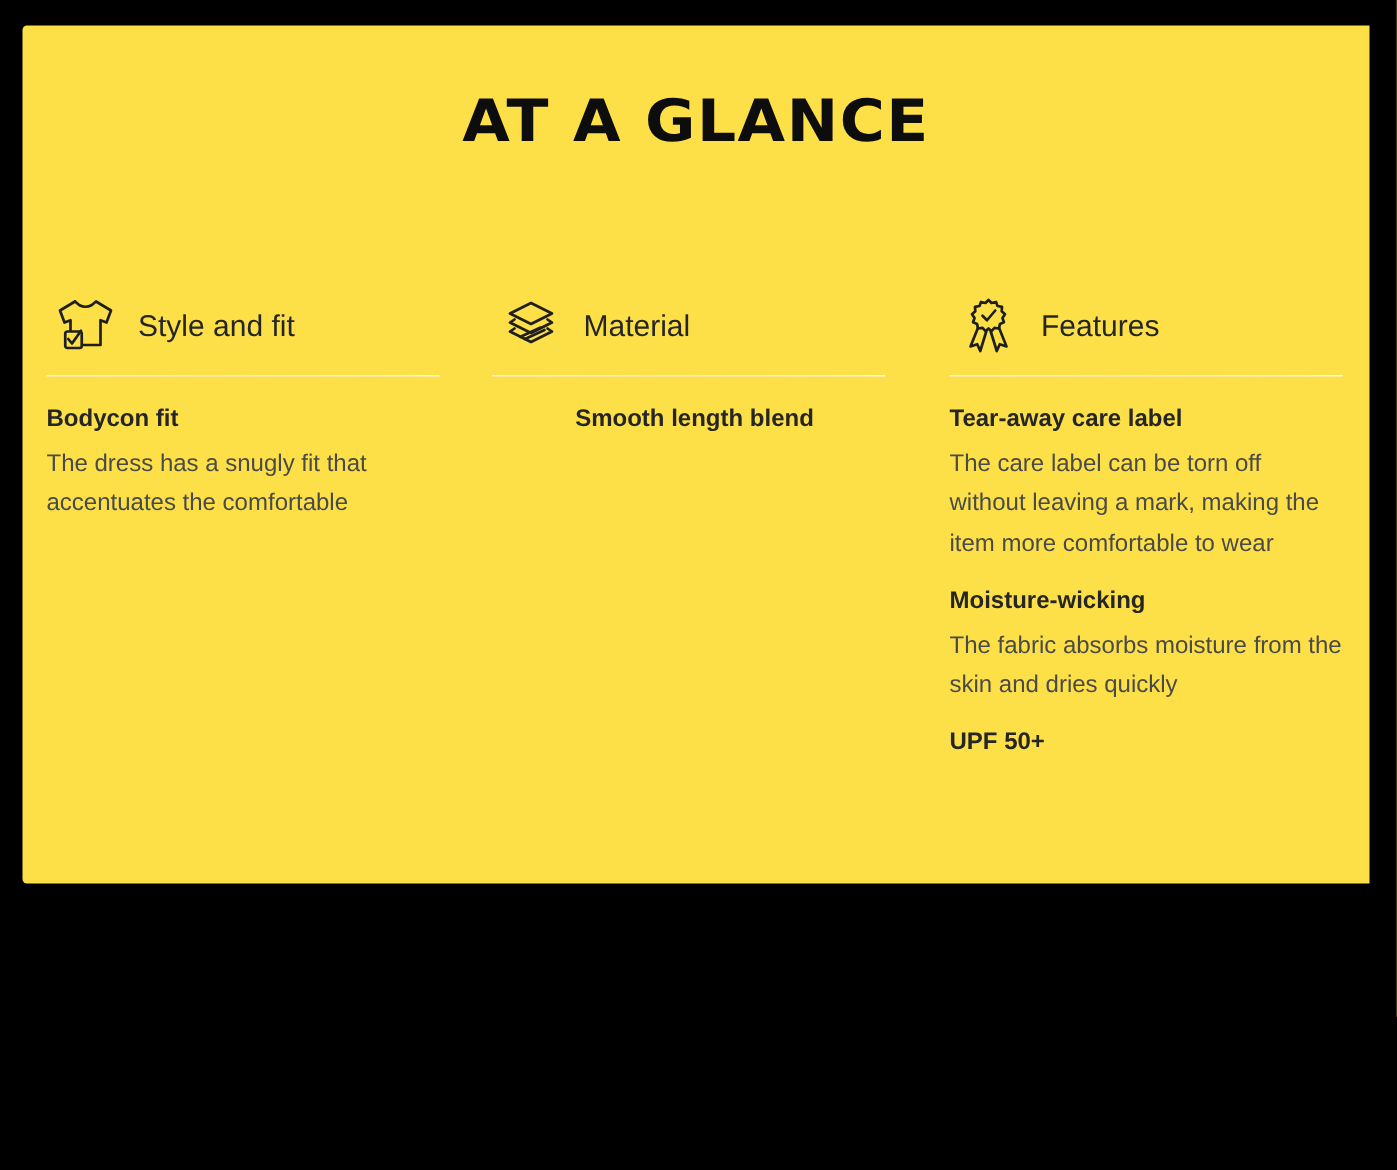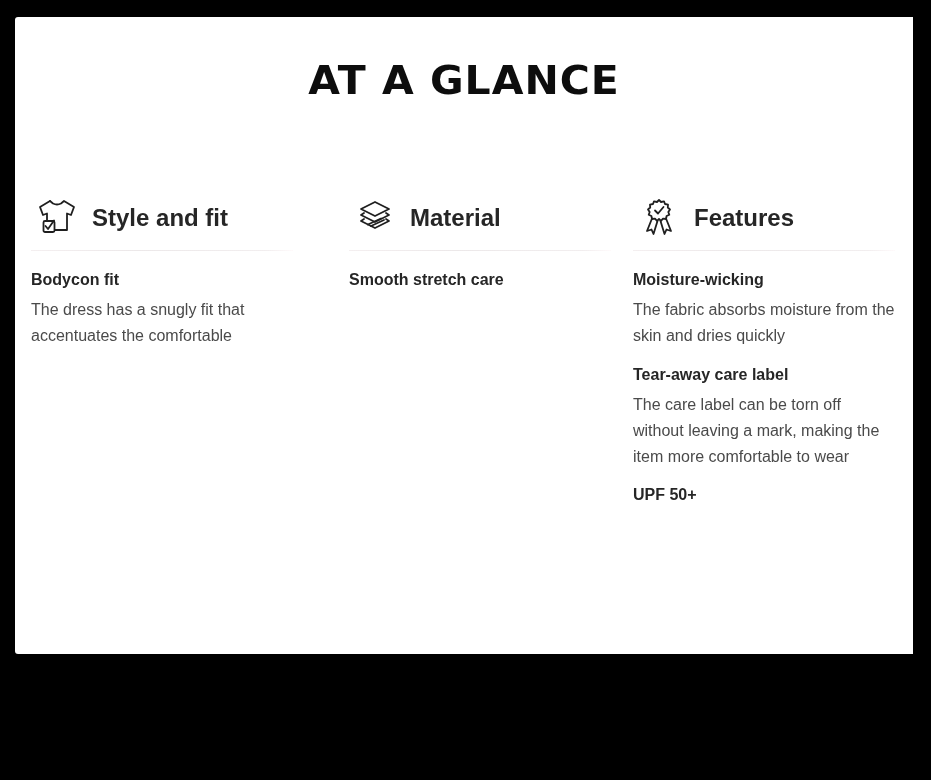--- a/index.html
+++ b/index.html
@@ -12,22 +12,22 @@
       height: 780px;
       position: relative;
       overflow: hidden;
       font-family: "Liberation Sans", sans-serif;
     }
     .panel {
       position: absolute;
       left: 15px;
       top: 17px;
       width: 898px;
-      height: 637px;
-      background: #ffffff;
+      height: 572px;
+      background: #fde047;
       border-radius: 3px 0 0 3px;
       box-sizing: border-box;
     }
     .title {
       position: absolute;
       left: 0;
       top: 44px;
       width: 898px;
       text-align: center;
       font-family: "DejaVu Sans", sans-serif;
@@ -38,39 +38,39 @@
       line-height: 1;
       text-transform: uppercase;
       transform: scaleY(0.95);
     }
     .col {
       position: absolute;
       top: 178px;
       width: 270px;
     }
     .col-1 { left: 16px; }
-    .col-2 { left: 334px; }
+    .col-2 { left: 313px; text-align: center; }
     .col-3 { left: 618px; }
     .col-header {
       display: flex;
       align-items: center;
       height: 46px;
       padding-left: 5px;
     }
     .col-header .icon {
       width: 42px;
       height: 42px;
       display: flex;
       align-items: center;
       justify-content: center;
       margin-right: 14px;
     }
     .col-header .label {
-      font-size: 24px;
-      font-weight: bold;
+      font-size: 20px;
+      font-weight: normal;
       color: #262626;
     }
     .divider {
       height: 1px;
       margin-top: 9px;
       margin-left: 0;
       width: 262px;
       background: linear-gradient(to right, #f4eff0, #ece8e9 40%, #f2eeef 90%, #fffafb);
     }
     .items {
@@ -131,45 +131,45 @@
           <path d="M10 22 L7 24 L21 31 L35 24 L32 22"></path>
           <path d="M14 27.5 L27 21.5"></path>
           <path d="M17 29 L30 23"></path>
         </svg>
       </span>
       <span class="label">Material</span>
     </div>
     <div class="divider"></div>
     <div class="items">
       <div class="item">
-        <div class="item-title">Smooth stretch care</div>
+        <div class="item-title">Smooth length blend</div>
       </div>
     </div>
   </div>
 
   <div class="col col-3">
     <div class="col-header">
       <span class="icon">
         <svg width="42" height="42" viewBox="0 0 42 42" fill="none" stroke="#1f1f1f" stroke-width="1.8" stroke-linejoin="round" stroke-linecap="round">
           <path d="M21 3 L23 5 L26 4.3 L27 7 L30 7.6 L29.8 10.5 L32 12.5 L30.3 15 L31.3 17.8 L28.6 19 L28 22 L25 21.6 L23 23.8 L21 22 L19 23.8 L17 21.6 L14 22 L13.4 19 L10.7 17.8 L11.7 15 L10 12.5 L12.2 10.5 L12 7.6 L15 7 L16 4.3 L19 5 Z"></path>
           <path d="M17 13.5 L20 16.5 L25.5 10"></path>
           <path d="M14 21.5 L9 34 L13.5 32.5 L15.5 37 L19.5 24"></path>
           <path d="M28 21.5 L33 34 L28.5 32.5 L26.5 37 L22.5 24"></path>
         </svg>
       </span>
       <span class="label">Features</span>
     </div>
     <div class="divider"></div>
     <div class="items">
       <div class="item">
+        <div class="item-title">Tear-away care label</div>
+        <div class="item-desc">The care label can be torn off without leaving a mark, making the item more comfortable to wear</div>
+      </div>
+      <div class="item">
         <div class="item-title">Moisture-wicking</div>
         <div class="item-desc">The fabric absorbs moisture from the skin and dries quickly</div>
-      </div>
-      <div class="item">
-        <div class="item-title">Tear-away care label</div>
-        <div class="item-desc">The care label can be torn off without leaving a mark, making the item more comfortable to wear</div>
       </div>
       <div class="item">
         <div class="item-title">UPF 50+</div>
       </div>
     </div>
   </div>
 </div>
 
 </body></html>

